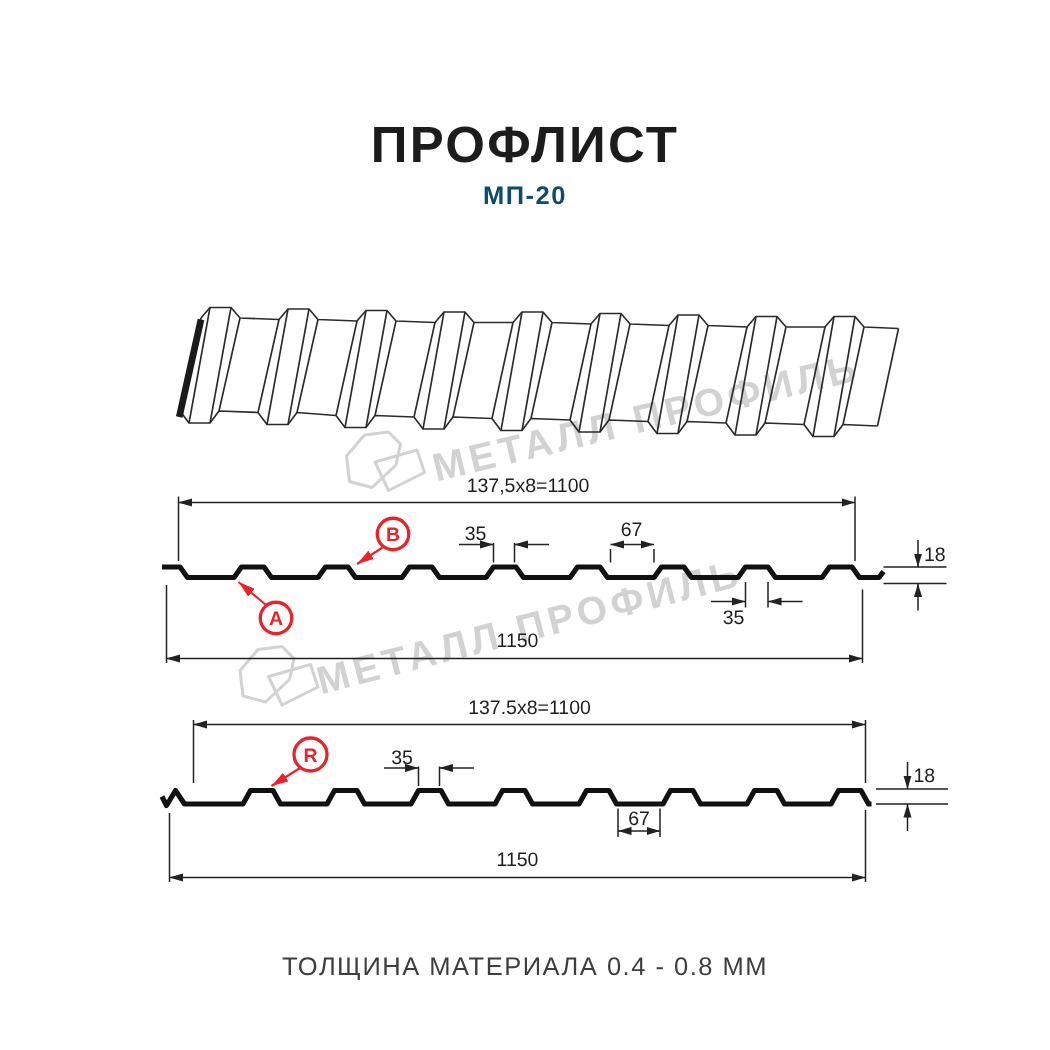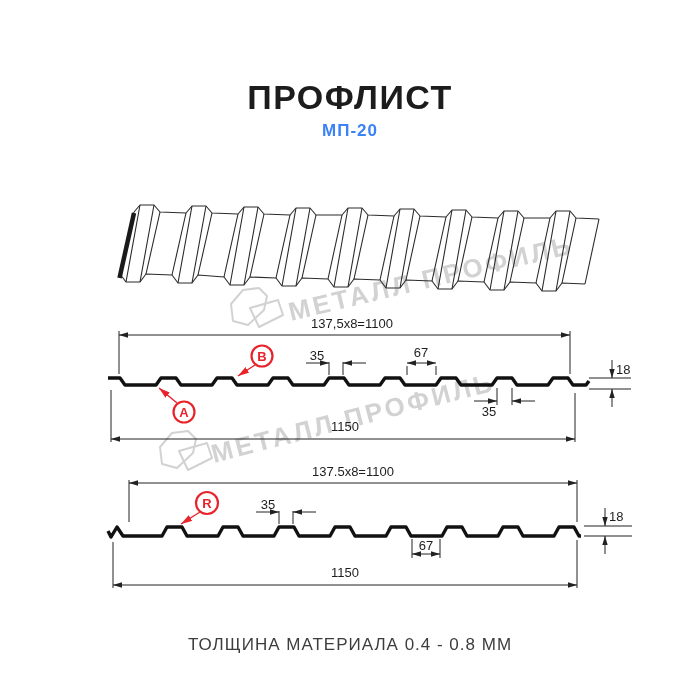--- a/index.html
+++ b/index.html
@@ -1,20 +1,20 @@
 <!DOCTYPE html>
 <html><head>
 <meta charset="utf-8">
 <style>
   html,body{margin:0;padding:0;background:#ffffff;}
   #page{position:relative;width:700px;height:700px;background:#ffffff;overflow:hidden;
         font-family:"Liberation Sans",sans-serif;margin-top:22px;}
   .center-text{position:absolute;left:0;width:700px;text-align:center;}
   #title{top:56px;font-size:34px;font-weight:bold;letter-spacing:1.5px;color:#1c1c1c;}
-  #subtitle{top:99px;font-size:17px;font-weight:bold;letter-spacing:1px;color:#3b82f6;}
+  #subtitle{top:99px;font-size:17px;font-weight:bold;letter-spacing:1px;color:#0c4a6e;}
   #footer{top:613px;font-size:17px;font-weight:normal;letter-spacing:1px;color:#3d3d3d;}
   #drawing{position:absolute;left:0;top:0;}
   svg text{font-family:"Liberation Sans",sans-serif;font-size:13px;fill:#1e1e1e;}
   text.dim{font-size:13px;}
   text.circ{font-size:13px;font-weight:bold;fill:#e8232a;text-anchor:middle;}
   text.wm{font-size:26px;font-weight:bold;letter-spacing:3px;fill:#d2d2d2;}
   .thin{stroke:#222;stroke-width:1;fill:none;}
   .profile{stroke:#111;stroke-width:3.4;fill:none;stroke-linejoin:round;}
   .sheet{stroke:#2b2b2b;stroke-width:1.1;fill:none;stroke-linejoin:round;}
   .redline{stroke:#e8232a;stroke-width:1.4;fill:none;}

